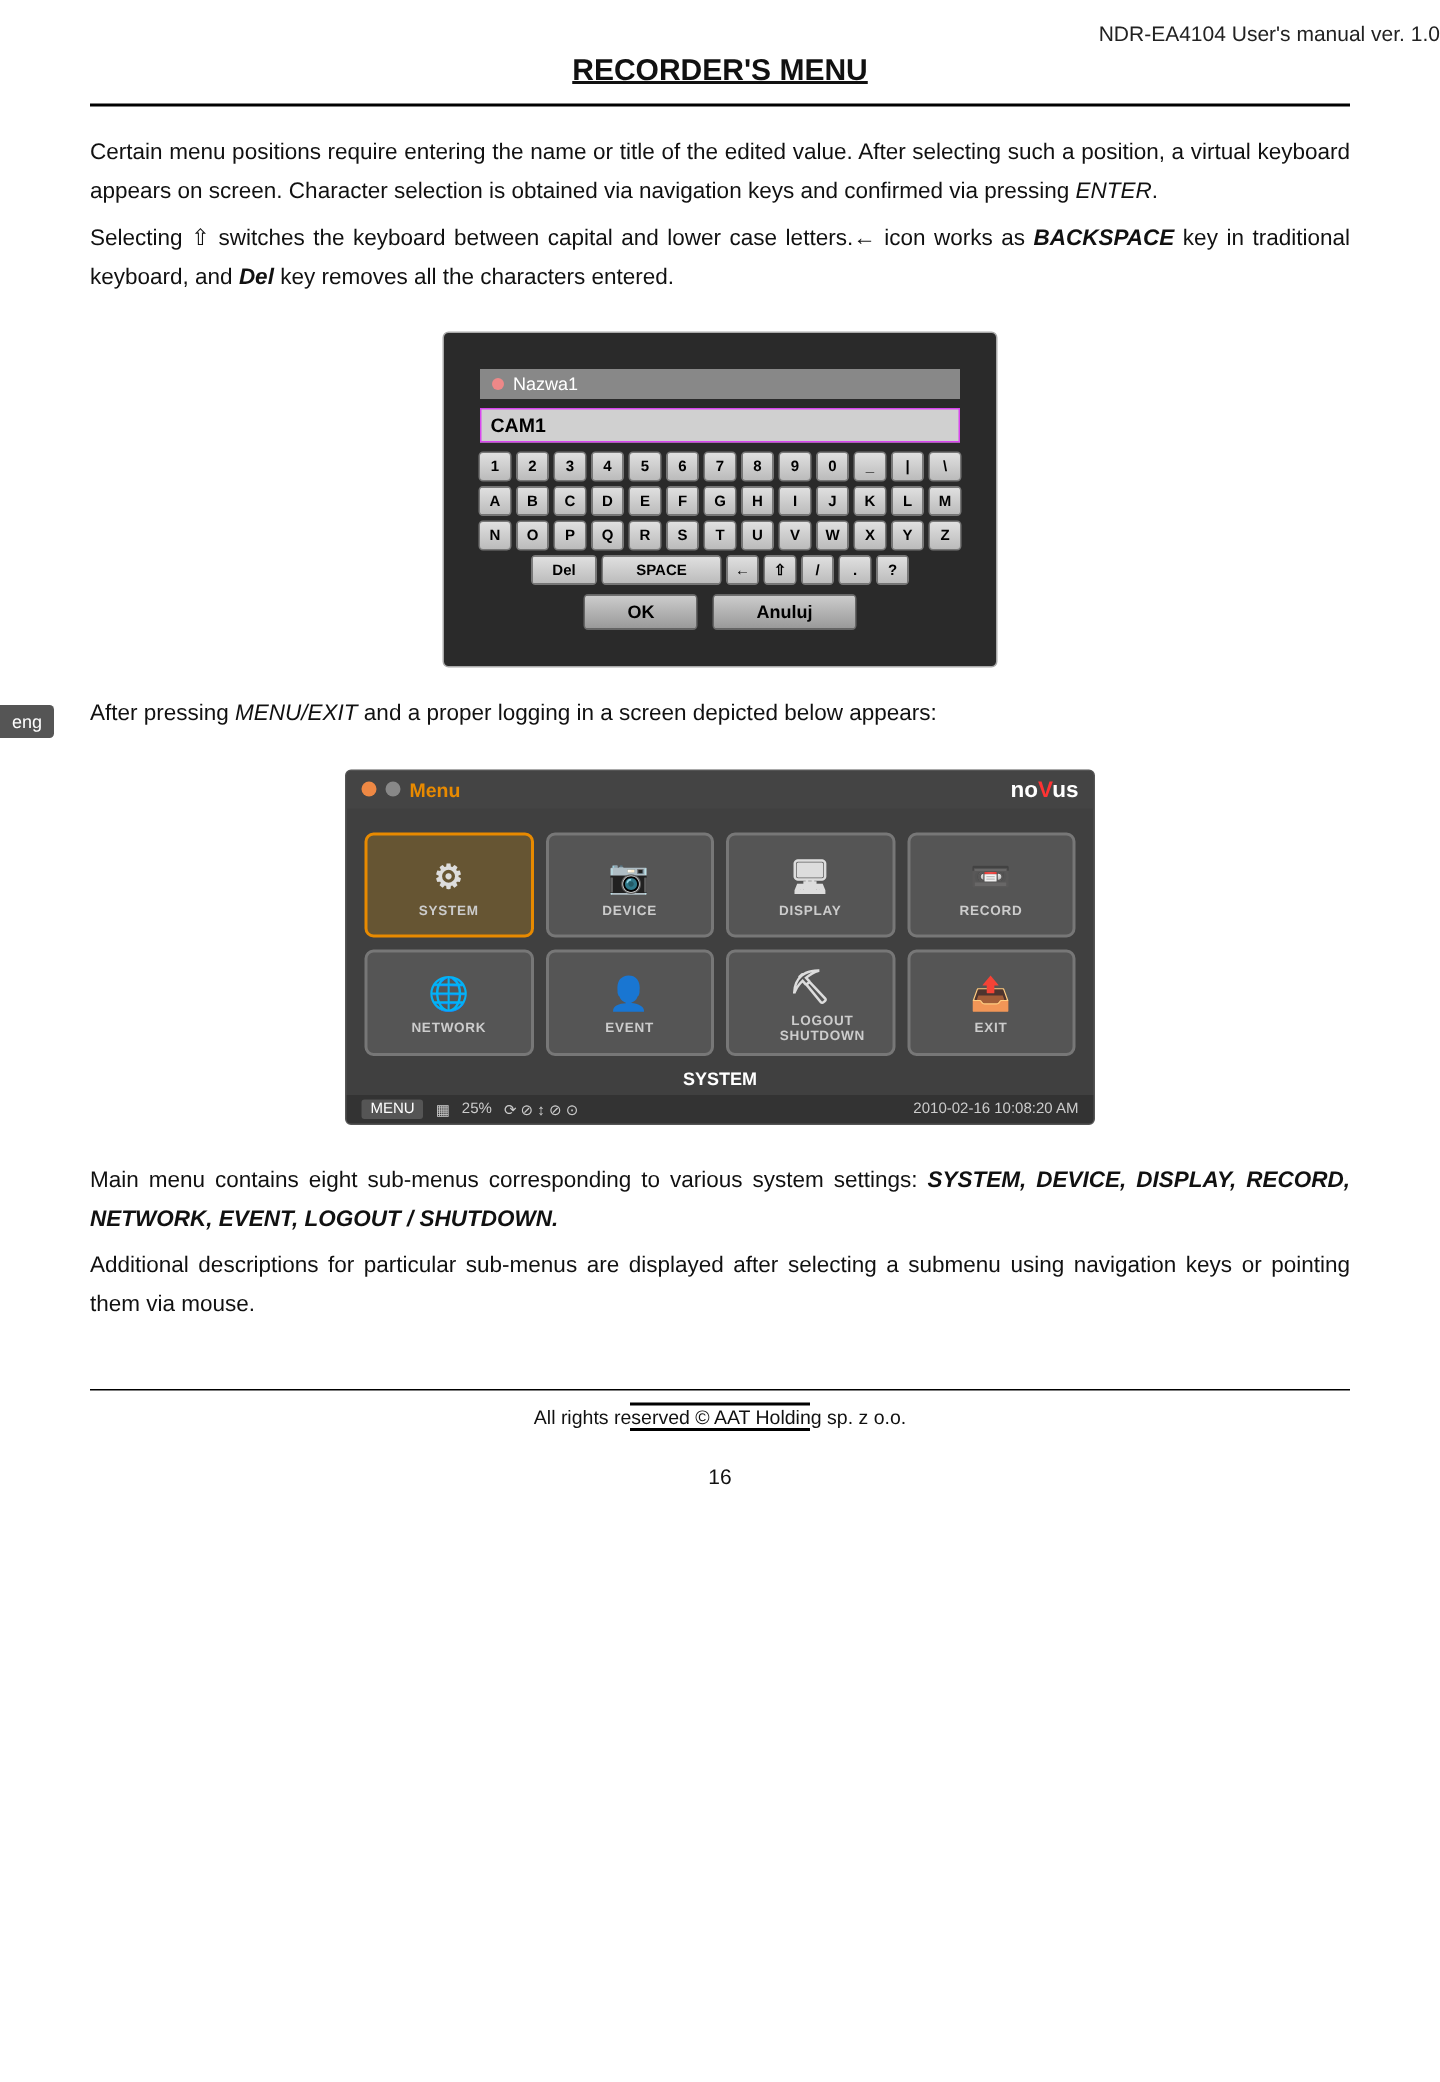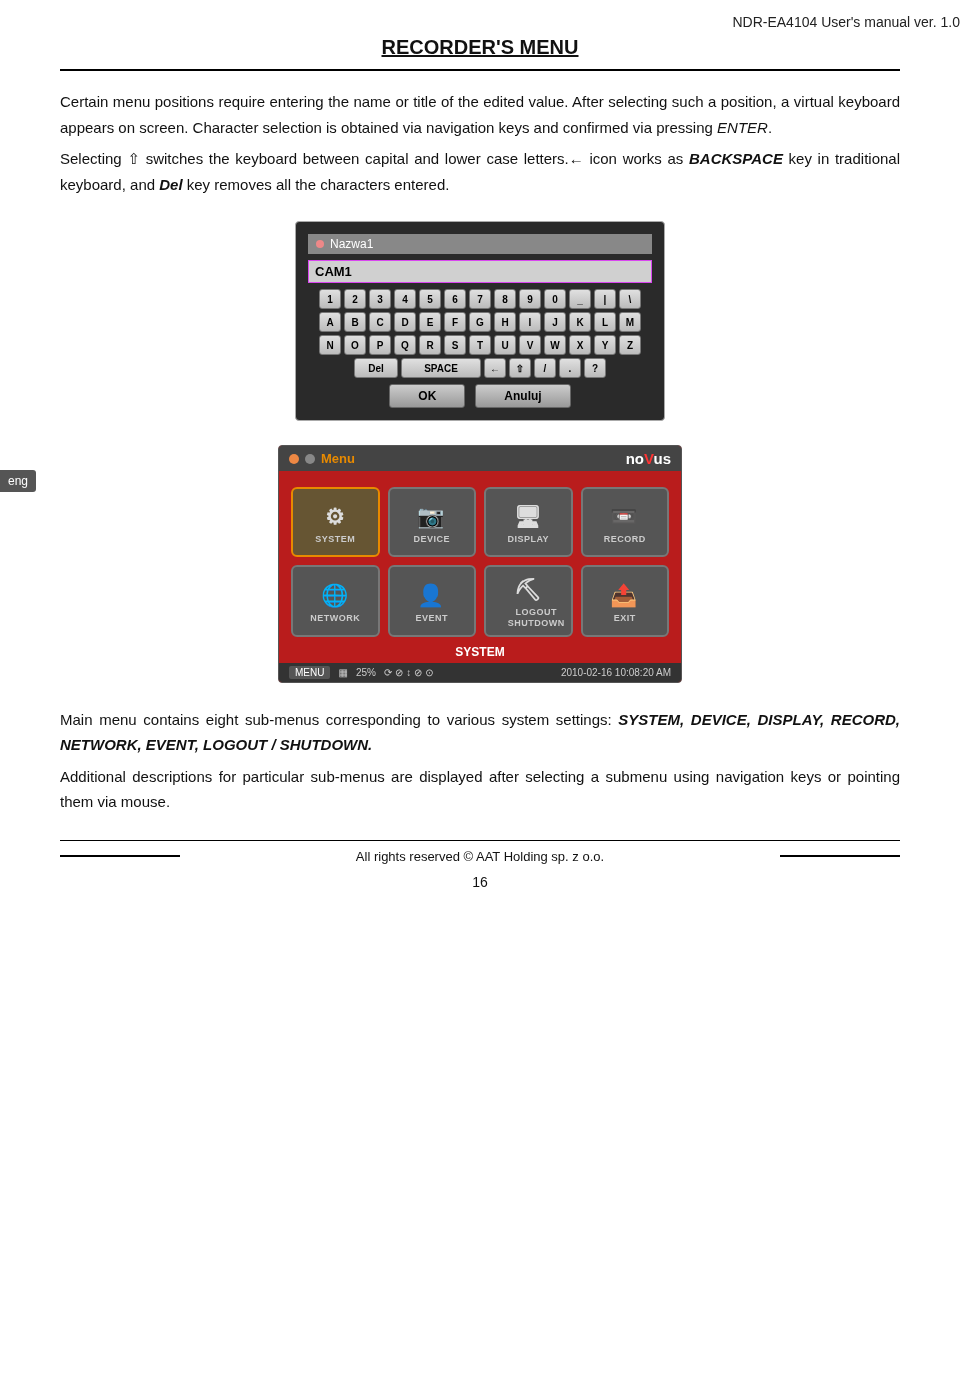--- a/index.html
+++ b/index.html
@@ -64,21 +64,21 @@
       display: flex;
       justify-content: center;
       margin: 24px 0 18px 0;
     }
 
     .keyboard-img {
       width: 370px;
       border: 1px solid #aaa;
       background: #2a2a2a;
       border-radius: 4px;
-      padding: 12px;
+      padding: 24px;
     }
 
     .keyboard-title-bar {
       background: #888;
       color: #fff;
       font-size: 12px;
       padding: 3px 8px;
       margin-bottom: 6px;
       display: flex;
       align-items: center;
@@ -144,22 +144,22 @@
       color: #000;
     }
 
     .menu-img-container {
       display: flex;
       justify-content: center;
       margin: 24px 0 24px 0;
     }
 
     .menu-img {
-      width: 404px;
-      background: #b91c1c;
+      width: 500px;
+      background: #404040;
       border: 1px solid #555;
       border-radius: 4px;
       overflow: hidden;
     }
 
     .menu-top-bar {
       background: #444;
       display: flex;
       align-items: center;
       justify-content: space-between;
@@ -237,42 +237,43 @@
     .menu-bottom-bar .menu-btn {
       background: #555;
       color: #fff;
       font-size: 10px;
       padding: 1px 6px;
       border-radius: 2px;
     }
 
     .page-footer {
       border-top: 1.5px solid #000;
-      margin: 25px 60px 0 60px;
+      margin: 44px 60px 0 60px;
       padding-top: 8px;
       display: flex;
       justify-content: space-between;
       align-items: center;
+      flex-direction: column;
     }
 
     .footer-line-left, .footer-line-right {
       width: 120px;
       height: 2px;
       background: #000;
     }
 
     .footer-text {
       font-size: 13px;
       text-align: center;
     }
 
     .page-number {
       text-align: center;
       font-size: 14px;
-      margin-top: 10px;
+      margin-top: 22px;
       margin-bottom: 10px;
     }
   </style>
 </head>
 <body>
 
 <div class="page-header">
   <span>NDR-EA4104 User's manual ver. 1.0</span>
 </div>
 
@@ -361,20 +362,23 @@
         <div class="key">?</div>
       </div>
 
       <div class="ok-row">
         <div class="ok-btn">OK</div>
         <div class="ok-btn">Anuluj</div>
       </div>
     </div>
   </div>
 
+  <p class="paragraph">
+    <span>After pressing </span><span class="italic">MENU/EXIT</span><span> and a proper logging in  a screen depicted below appears:</span>
+  </p>
 
   <div class="menu-img-container">
     <div class="menu-img">
 
       <div class="menu-top-bar">
         <span style="display:flex;align-items:center;gap:6px;">
           <span style="width:10px;height:10px;background:#e84;border-radius:50%;display:inline-block;"></span>
           <span style="width:10px;height:10px;background:#888;border-radius:50%;display:inline-block;"></span>
           <span class="menu-label">Menu</span>
         </span>

